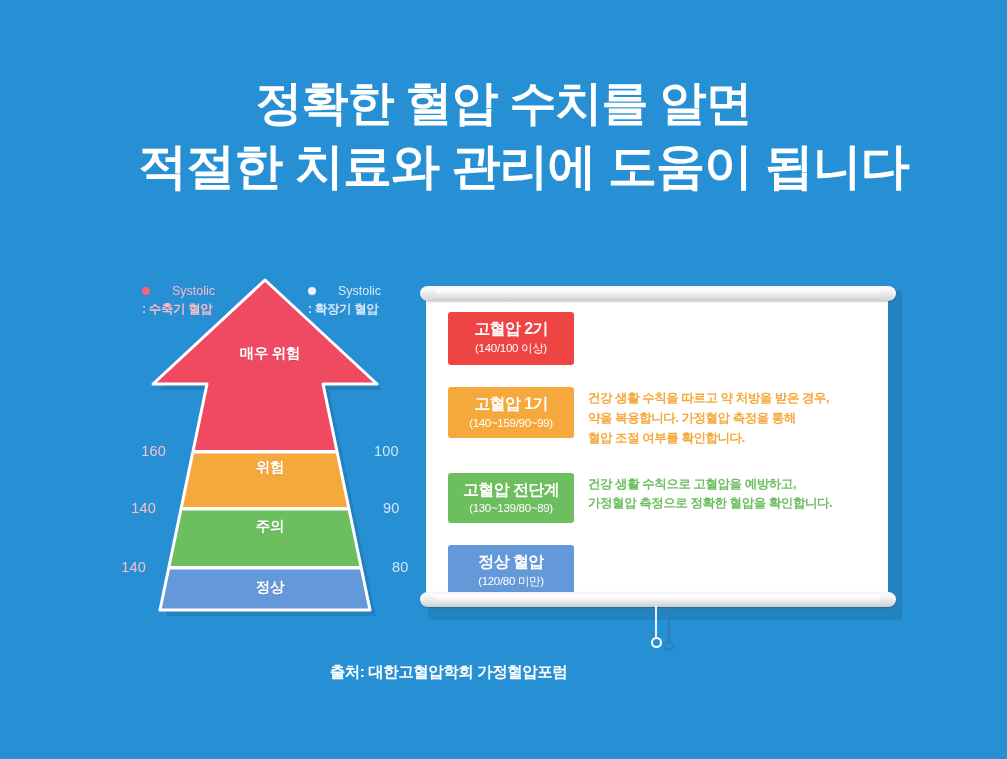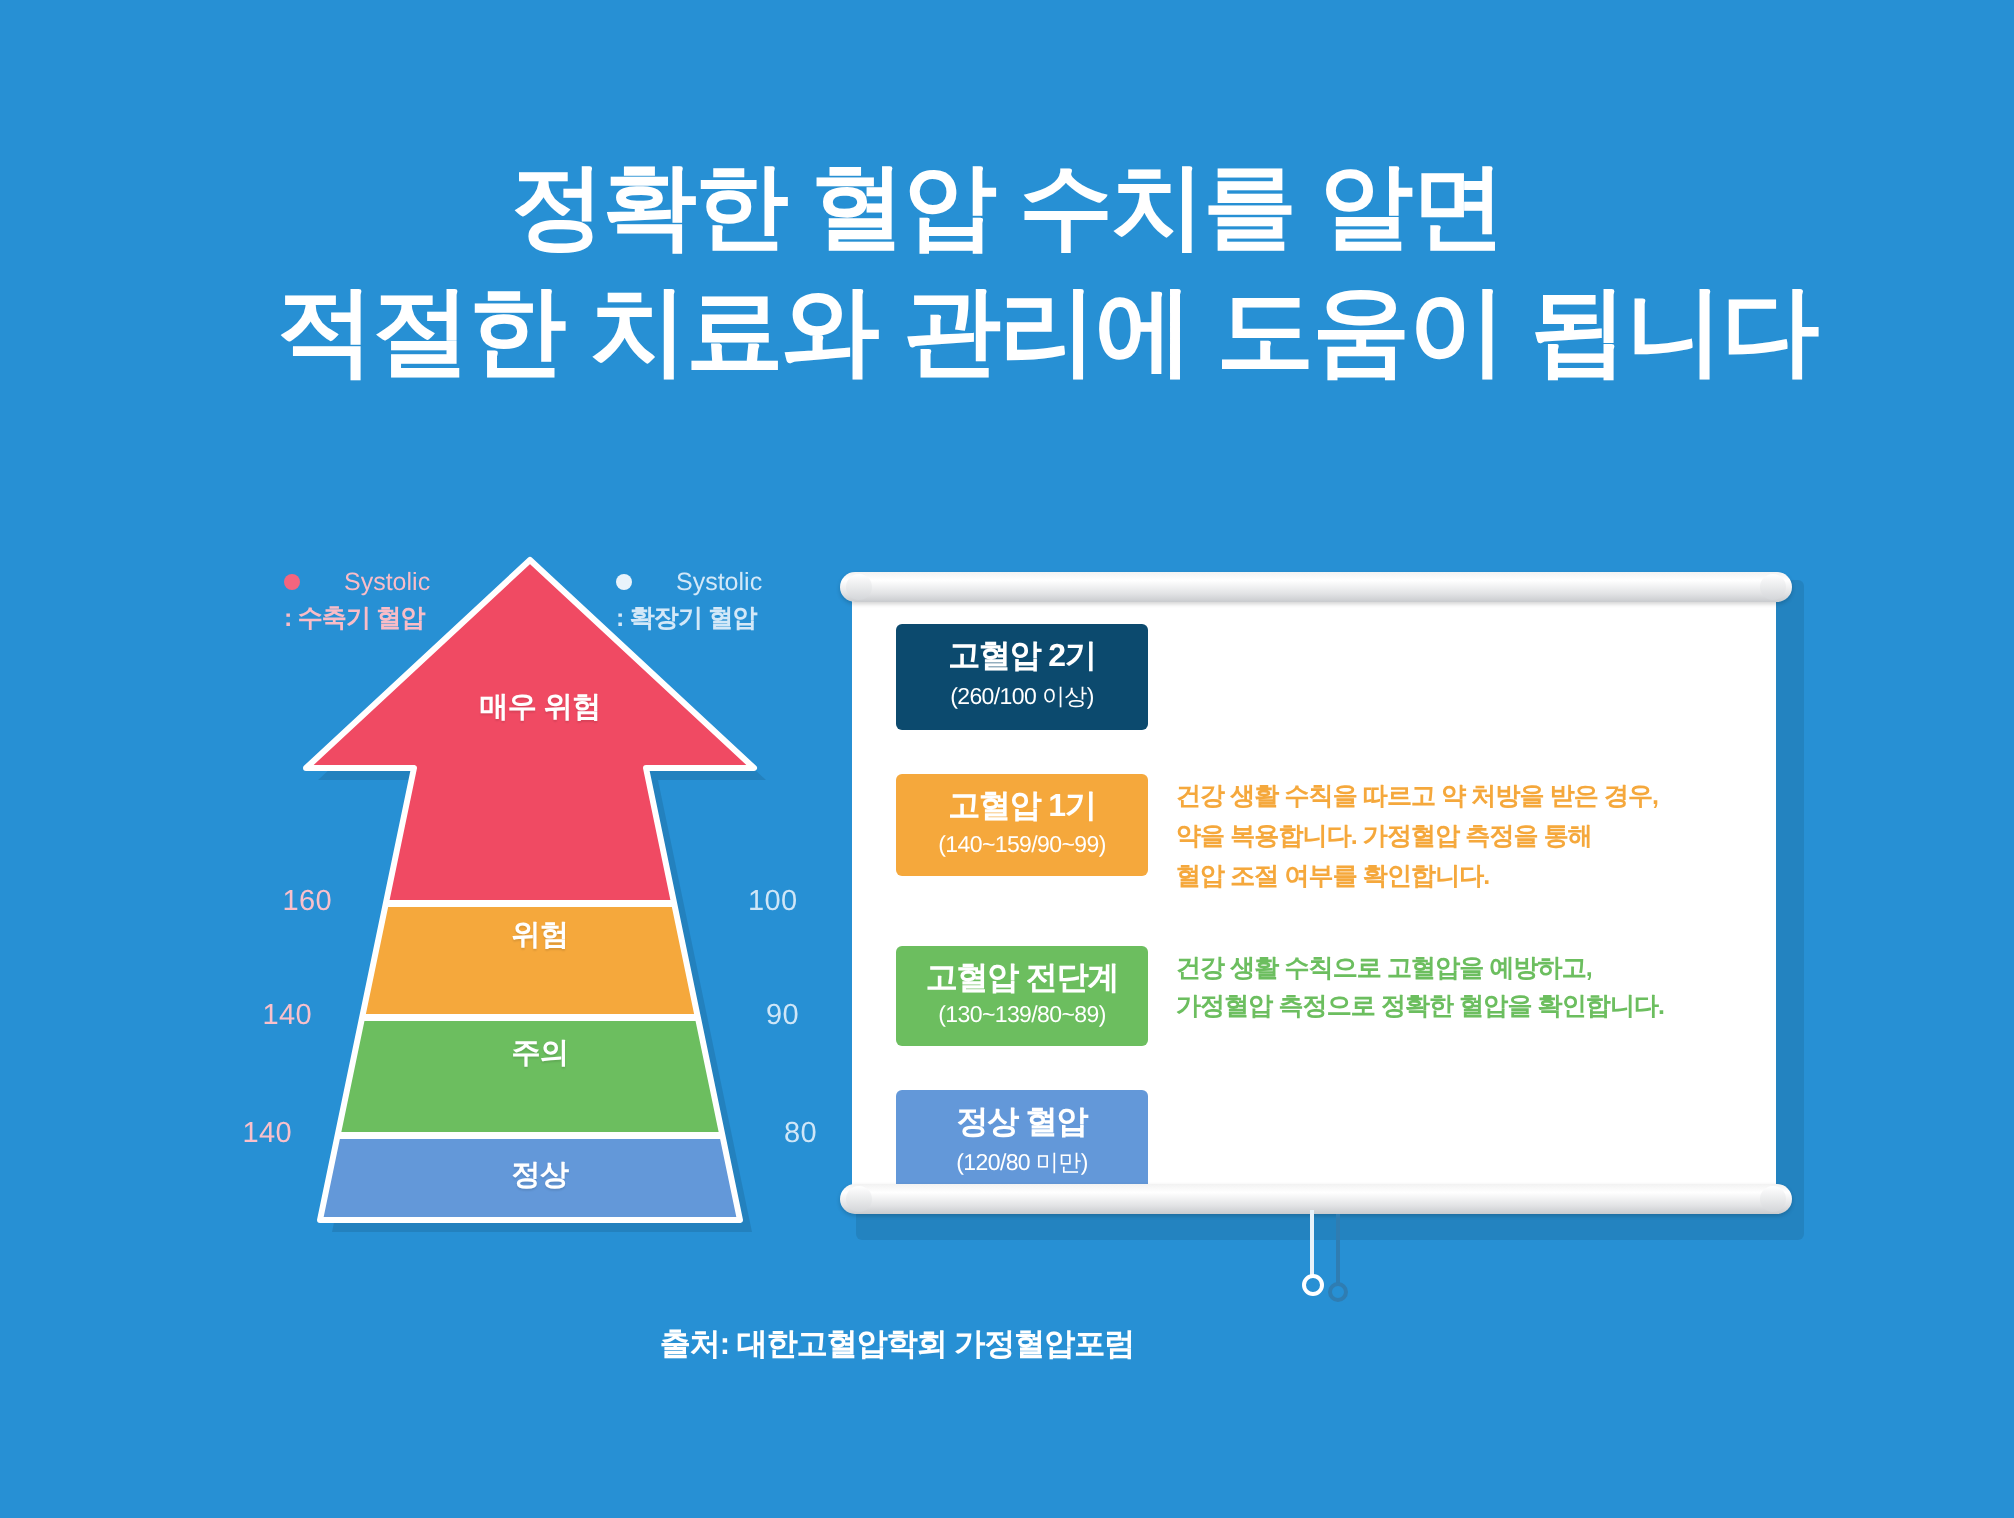--- a/index.html
+++ b/index.html
@@ -309,23 +309,23 @@
     </div>
   </div>
 
   <div id="screen">
     <div class="shadow-block"></div>
     <div class="canvas"></div>
 
     <div id="rows">
 
       <div class="row row-r1">
-        <div class="badge" style="background: #0c4a6e;">
+        <div class="badge" style="background: #ef4444;">
           <span class="b-title">고혈압 2기</span>
-          <span class="b-range">(260/100 이상)</span>
+          <span class="b-range">(140/100 이상)</span>
         </div>
       </div>
       <div class="divider" style="background: rgb(244, 168, 182);"></div>
 
       <div class="row row-r2">
         <div class="badge" style="background: rgb(245, 168, 60);">
           <span class="b-title">고혈압 1기</span>
           <span class="b-range">(140~159/90~99)</span>
         </div>
         <div class="desc" style="color: rgb(245, 168, 60);">

